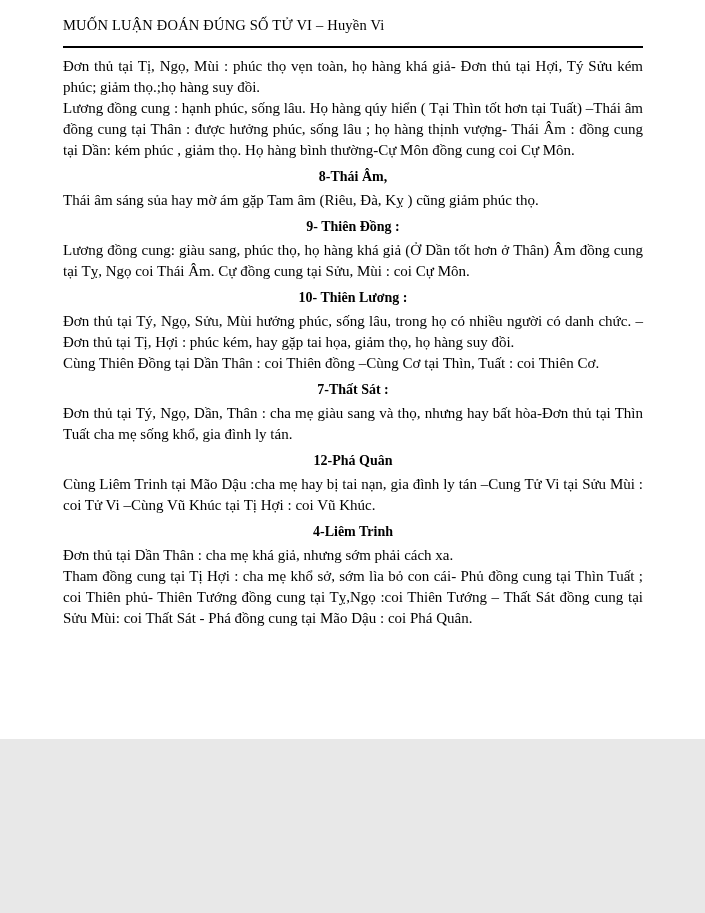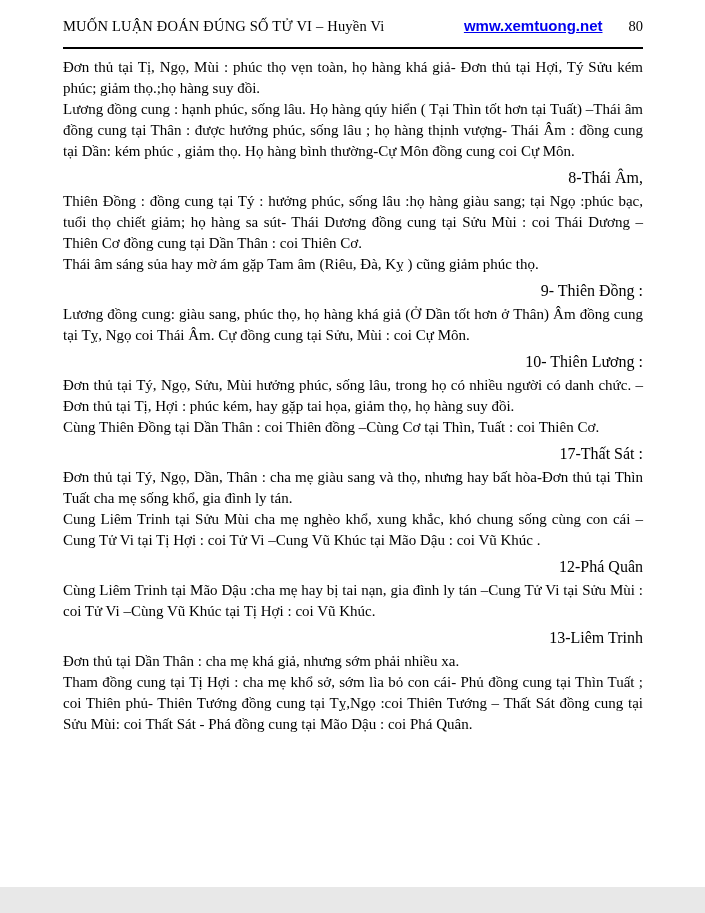--- a/index.html
+++ b/index.html
@@ -3,21 +3,21 @@
 <meta charset="utf-8">
 <style>
   html, body {
     margin: 0;
     padding: 0;
     background: #e8e8e8;
   }
   .page {
     position: relative;
     width: 705px;
-    height: 887px;
+    height: 739px;
     margin: 0 auto;
     background: #ffffff;
     color: #000000;
     font-family: "Liberation Serif", "DejaVu Serif", serif;
     overflow: hidden;
     box-sizing: border-box;
   }
   .page-header {
     display: flex;
     justify-content: space-between;
@@ -55,51 +55,45 @@
     padding: 8px 62px 0 63px;
   }
   .para {
     margin: 0;
     font-size: 15px;
     line-height: 21px;
     text-align: justify;
   }
   .heading {
     margin: 3px 0 1px 0;
-    font-size: 16px;
+    font-size: 14px;
     line-height: 25px;
-    font-weight: normal;
-    text-align: right;
+    font-weight: bold;
+    text-align: center;
   }
 </style>
 </head>
 <body>
 
 <div class="page">
   <div class="page-header">
     <span class="header-title">MUỐN LUẬN ĐOÁN ĐÚNG SỐ TỬ VI – Huyền Vi</span>
-    <span class="header-right">
-      <a class="header-link">wmw.xemtuong.net</a>
-      <span class="page-number">80</span>
-    </span>
   </div>
   <hr class="header-divider">
   <div class="doc-body" id="content">
       <p class="para">Đơn thủ tại Tị, Ngọ, Mùi : phúc thọ vẹn toàn, họ hàng khá giả- Đơn thủ tại Hợi, Tý Sửu kém phúc; giảm thọ.;họ hàng suy đồi.</p>
       <p class="para">Lương đồng cung : hạnh phúc, sống lâu. Họ hàng qúy hiển ( Tại Thìn tốt hơn tại Tuất) –Thái âm đồng cung tại Thân : được hưởng phúc, sống lâu ; họ hàng thịnh vượng- Thái Âm : đồng cung tại Dần: kém phúc , giảm thọ. Họ hàng bình thường-Cự Môn đồng cung coi Cự Môn.</p>
       <h2 class="heading">8-Thái Âm,</h2>
-      <p class="para">Thiên Đồng : đồng cung tại Tý : hưởng phúc, sống lâu :họ hàng giàu sang; tại Ngọ :phúc bạc, tuổi thọ chiết giảm; họ hàng sa sút- Thái Dương đồng cung tại Sửu Mùi : coi Thái Dương – Thiên Cơ đồng cung tại Dần Thân : coi Thiên Cơ.</p>
       <p class="para">Thái âm sáng sủa hay mờ ám gặp Tam âm (Riêu, Đà, Kỵ ) cũng giảm phúc thọ.</p>
       <h2 class="heading">9- Thiên Đồng :</h2>
       <p class="para">Lương đồng cung: giàu sang, phúc thọ, họ hàng khá giả (Ở Dần tốt hơn ở Thân) Âm đồng cung tại Tỵ, Ngọ coi Thái Âm. Cự đồng cung tại Sửu, Mùi : coi Cự Môn.</p>
       <h2 class="heading">10- Thiên Lương :</h2>
       <p class="para">Đơn thủ tại Tý, Ngọ, Sửu, Mùi hưởng phúc, sống lâu, trong họ có nhiều người có danh chức. – Đơn thủ tại Tị, Hợi : phúc kém, hay gặp tai họa, giảm thọ, họ hàng suy đồi.</p>
       <p class="para">Cùng Thiên Đồng tại Dần Thân : coi Thiên đồng –Cùng Cơ tại Thìn, Tuất : coi Thiên Cơ.</p>
-      <h2 class="heading">17-Thất Sát :</h2>
+      <h2 class="heading">7-Thất Sát :</h2>
       <p class="para">Đơn thủ tại Tý, Ngọ, Dần, Thân : cha mẹ giàu sang và thọ, nhưng hay bất hòa-Đơn thủ tại Thìn Tuất cha mẹ sống khổ, gia đình ly tán.</p>
-      <p class="para">Cung Liêm Trinh tại Sửu Mùi cha mẹ nghèo khổ, xung khắc, khó chung sống cùng con cái – Cung Tử Vi tại Tị Hợi : coi Tử Vi –Cung Vũ Khúc tại Mão Dậu : coi Vũ Khúc .</p>
       <h2 class="heading">12-Phá Quân</h2>
       <p class="para">Cùng Liêm Trinh tại Mão Dậu :cha mẹ hay bị tai nạn, gia đình ly tán –Cung Tử Vi tại Sửu Mùi : coi Tử Vi –Cùng Vũ Khúc tại Tị Hợi : coi Vũ Khúc.</p>
-      <h2 class="heading">13-Liêm Trinh</h2>
-      <p class="para">Đơn thủ tại Dần Thân : cha mẹ khá giả, nhưng sớm phải nhiều xa.</p>
+      <h2 class="heading">4-Liêm Trinh</h2>
+      <p class="para">Đơn thủ tại Dần Thân : cha mẹ khá giả, nhưng sớm phải cách xa.</p>
       <p class="para">Tham đồng cung tại Tị Hợi : cha mẹ khổ sở, sớm lìa bỏ con cái- Phủ đồng cung tại Thìn Tuất ; coi Thiên phủ- Thiên Tướng đồng cung tại Tỵ,Ngọ :coi Thiên Tướng – Thất Sát đồng cung tại Sửu Mùi: coi Thất Sát - Phá đồng cung tại Mão Dậu : coi Phá Quân.</p>
     </div>
 </div>
 
 </body></html>

